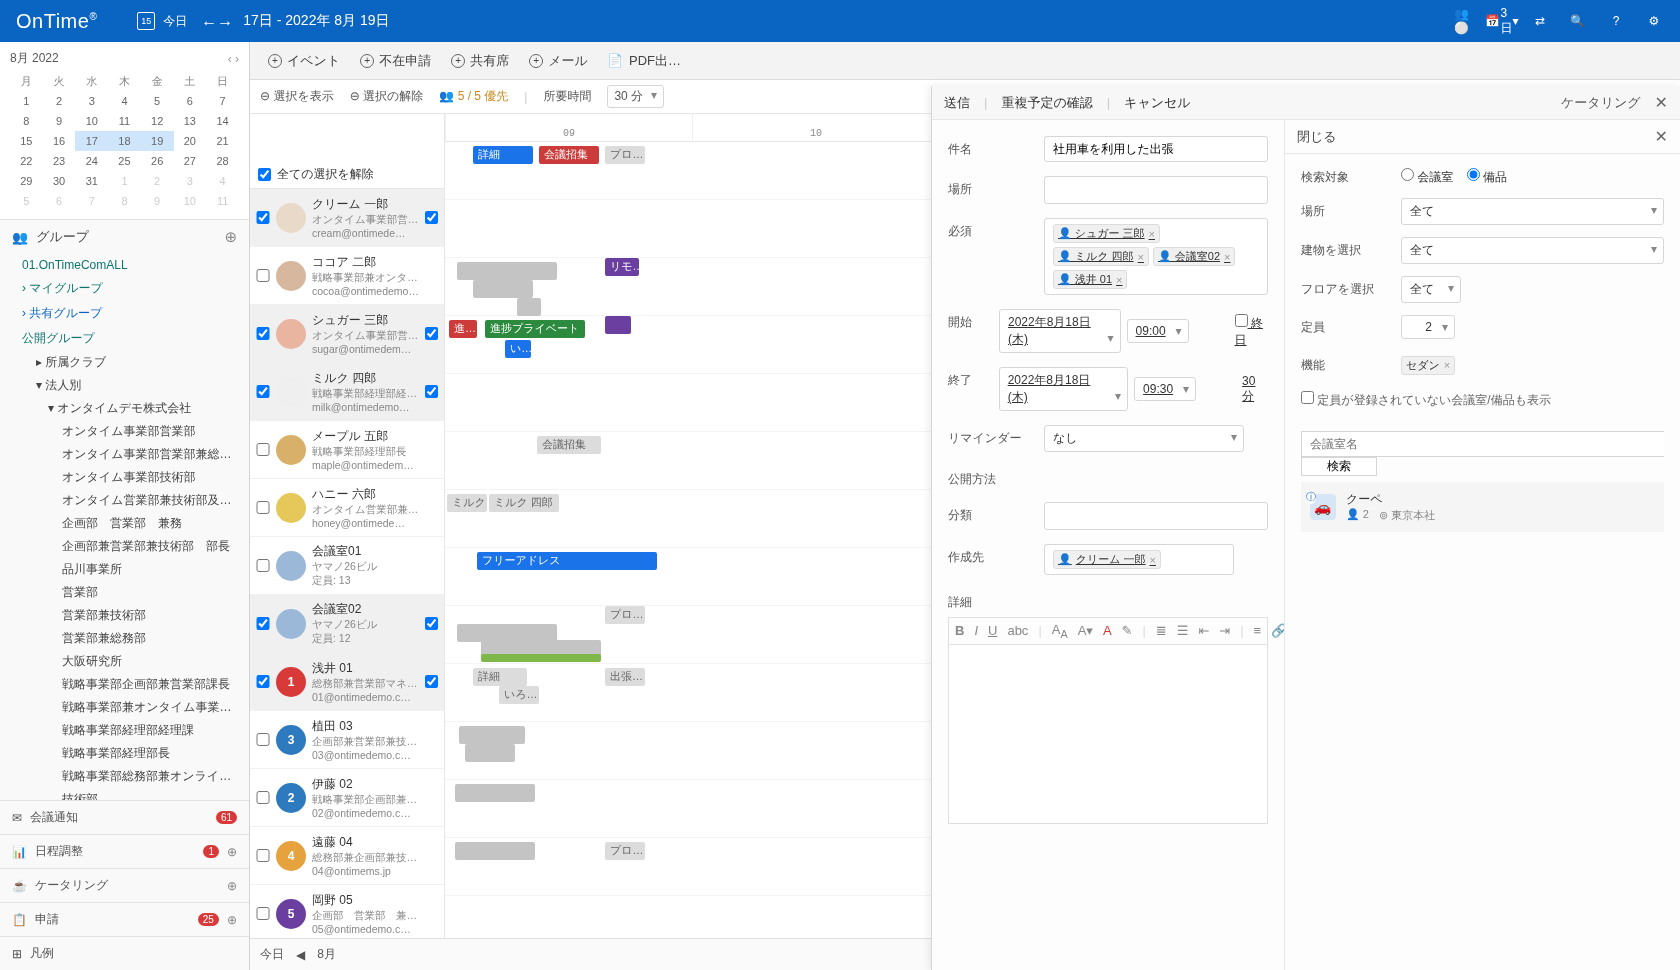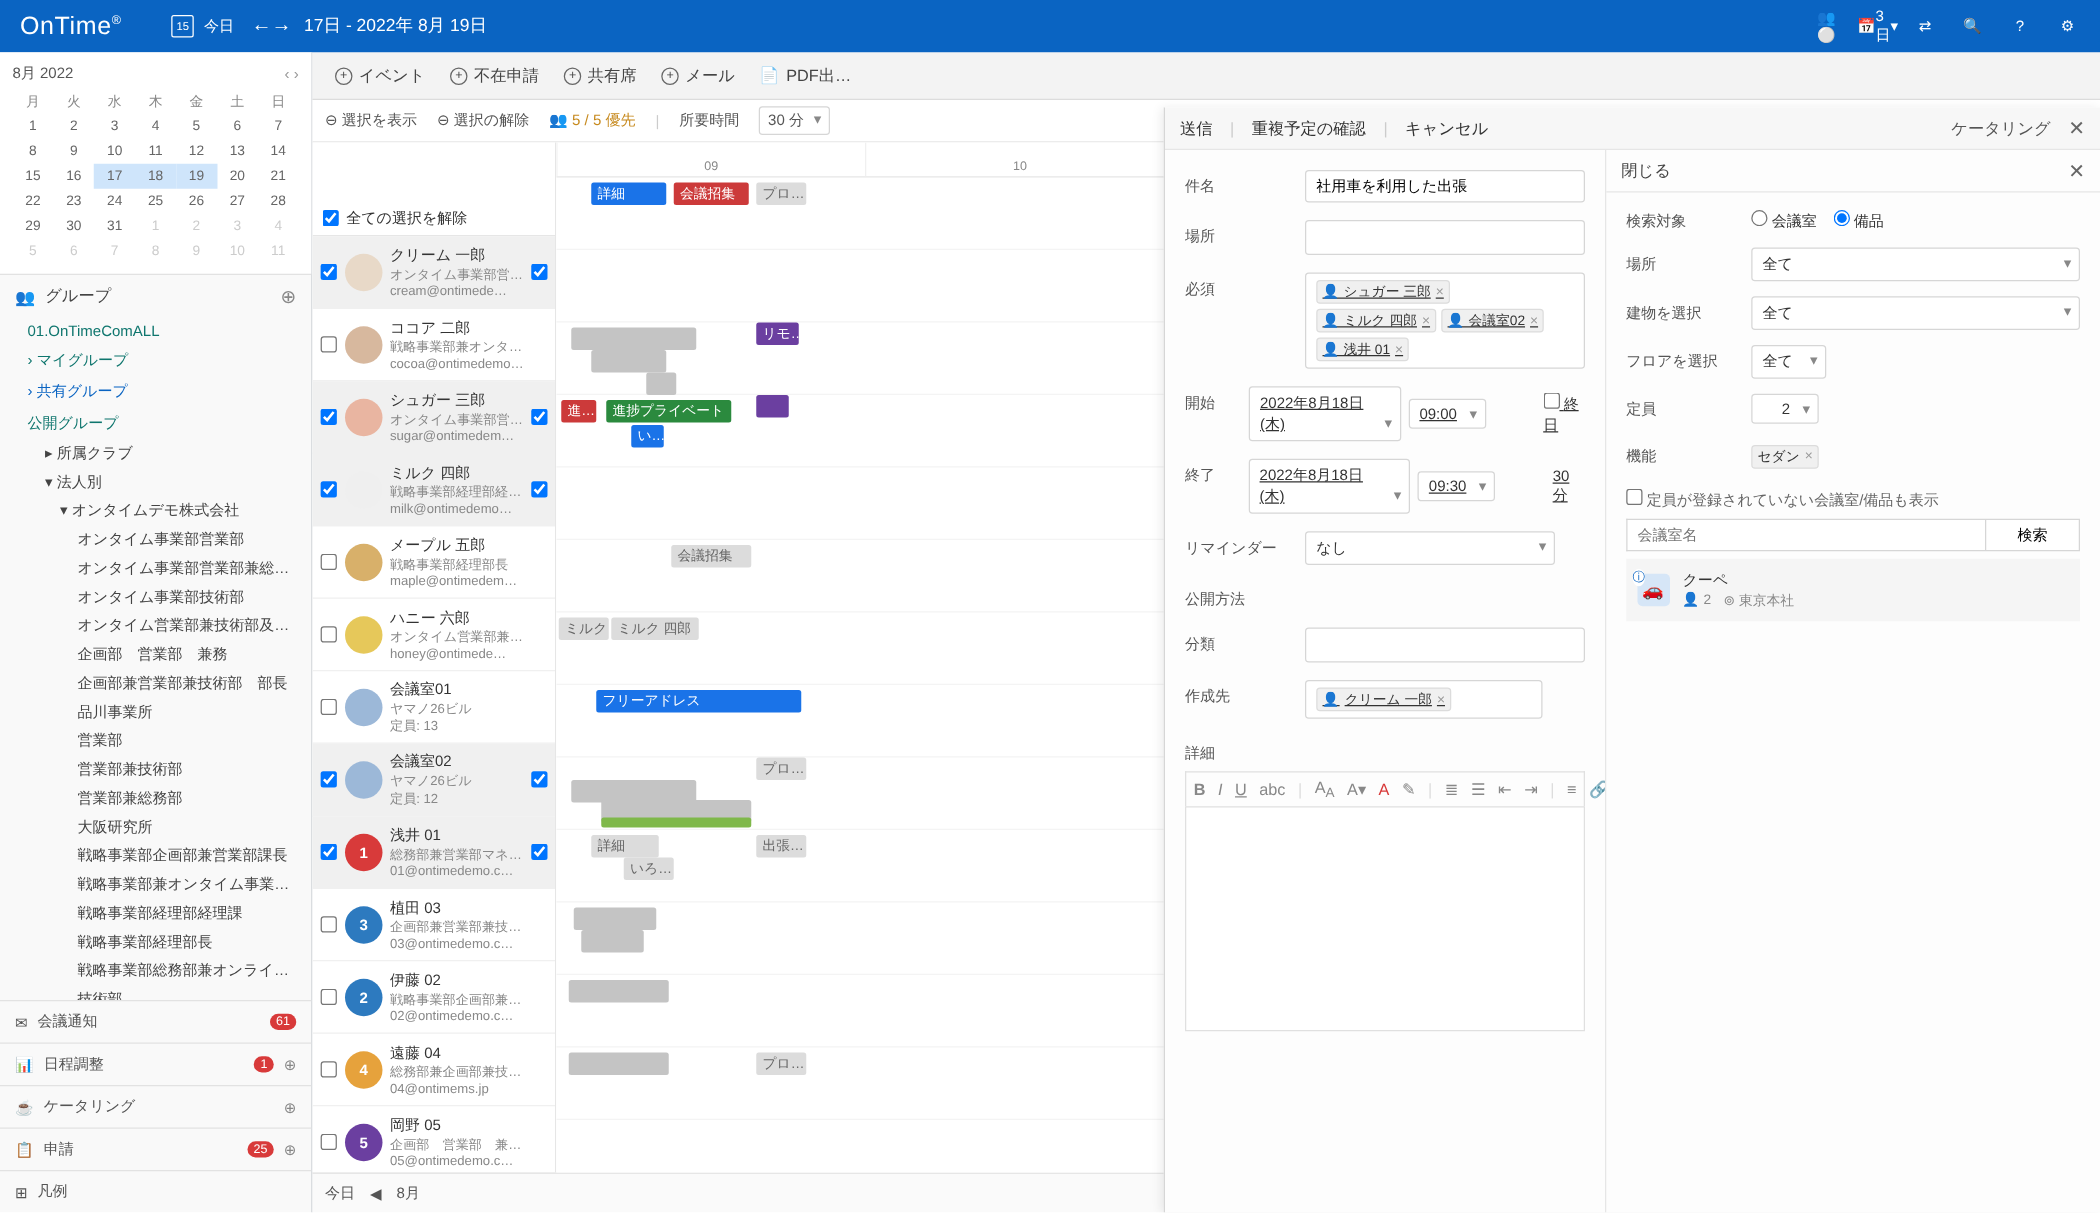--- a/index.html
+++ b/index.html
@@ -50,21 +50,21 @@
 .person { height: 58px; border-bottom: 1px solid #f0f0f0; display: flex; align-items: center; padding: 4px 6px; gap: 6px; position: relative; }
 .person.sel { background: #f0f0f0; }
 .person .cb { width: 14px; }
 .avatar { width: 30px; height: 30px; border-radius: 50%; background: #dcdcdc; flex-shrink: 0; display: flex; align-items: center; justify-content: center; color: #fff; font-weight: bold; }
 .person-info { min-width: 0; flex: 1; }
 .pname { font-size: 12px; white-space: nowrap; overflow: hidden; text-overflow: ellipsis; }
 .ptitle, .pemail { font-size: 10.5px; color: #888; white-space: nowrap; overflow: hidden; text-overflow: ellipsis; }
 .timeline { flex: 1; position: relative; overflow: hidden; background: #fff; }
 .time-head { height: 28px; border-bottom: 1px solid #e6e6e6; display: flex; font-size: 10px; color: #888; }
 .time-head .day-label { position: absolute; top: 0; left: 0; right: 0; text-align: center; font-size: 11px; color: #555; }
-.hour-cell { flex: 1; border-left: 1px solid #f0f0f0; display: flex; align-items: flex-end; justify-content: center; padding-bottom: 2px; }
+.hour-cell { flex: 1; border-left: 1px solid #f0f0f0; display: flex; align-items: flex-end; justify-content: center; padding-bottom: 2px; font-family: Liberation Mono, monospace; }
 .grid-rows { position: relative; }
 .grid-row { height: 58px; border-bottom: 1px solid #f4f4f4; position: relative; }
 .event-block { position: absolute; height: 18px; border-radius: 2px; font-size: 11px; color: #fff; padding: 1px 5px; white-space: nowrap; overflow: hidden; top: 4px; }
 .event-blue { background: #1a73e8; }
 .event-red { background: #cc3a3a; }
 .event-green { background: #2b8a3e; }
 .event-purple { background: #6b3fa0; }
 .event-gray { background: #c4c4c4; color: #666; }
 .event-lightgray { background: #dcdcdc; color: #666; }
 .modal { position: absolute; top: 44px; left: 681px; right: 0; bottom: 0; background: #fdfdfd; border-left: 1px solid #d6d6d6; display: flex; flex-direction: column; box-shadow: -2px 0 8px rgba(0,0,0,0.08); }
@@ -86,21 +86,21 @@
 .rte-toolbar { border: 1px solid #e0e0e0; border-bottom: none; padding: 4px 6px; display: flex; gap: 10px; color: #888; font-size: 13px; align-items: center; }
 .rte-area { border: 1px solid #e0e0e0; min-height: 180px; background: #fff; }
 .cater-pane { width: 395px; display: flex; flex-direction: column; }
 .cater-head { height: 34px; border-bottom: 1px solid #e6e6e6; display: flex; align-items: center; padding: 0 12px; font-size: 13px; color: #444; }
 .cater-head .close-x2 { margin-left: auto; font-size: 16px; color: #666; cursor: pointer; }
 .cater-body { padding: 14px 16px; flex: 1; display: flex; flex-direction: column; }
 .cater-row { display: flex; align-items: center; margin-bottom: 12px; }
 .cater-label { width: 100px; font-size: 12px; color: #555; }
 .cater-field { flex: 1; }
 .cater-field .select { width: 100%; }
-.cater-search { display: flex; margin-top: 6px; }
+.cater-search { display: flex; margin-top: 22px; flex-direction: column; }
 .cater-search input { flex: 1; border: 1px solid #d6d6d6; border-right: none; padding: 5px 8px; font-size: 12px; }
 .cater-search button { width: 76px; border: 1px solid #d6d6d6; background: #fff; font-size: 12px; }
 .cater-result { border: 1px solid transparent; padding: 8px; display: flex; align-items: center; gap: 10px; background: #f5f5f5; margin-top: 6px; cursor: pointer; }
 .cater-ico { width: 26px; height: 26px; border-radius: 4px; background: #d6e6f7; display: flex; align-items: center; justify-content: center; color: #0a64c2; font-size: 14px; flex-shrink: 0; position: relative; }
 .cater-ico::before { content: "ⓘ"; position: absolute; top: -4px; left: -4px; font-size: 10px; color: #0a64c2; background: #fff; border-radius: 50%; }
 .cater-info { font-size: 12px; }
 .cater-meta { font-size: 11px; color: #888; display: flex; gap: 10px; }
 .bottom-bar { height: 32px; border-top: 1px solid #e0e0e0; display: flex; align-items: center; padding: 0 10px; font-size: 12px; color: #555; gap: 12px; background: #fafafa; }
 .day-strip { display: flex; gap: 2px; margin-left: auto; }
 .day-chip { width: 24px; text-align: center; font-size: 10px; line-height: 1.1; padding: 2px 0; color: #888; }
@@ -462,21 +462,21 @@
               </div>
               <div class="grid-row"></div>
               <div class="grid-row">
                 <div class="event-block event-lightgray" style="left:92px;width:64px;">会議招集</div>
               </div>
               <div class="grid-row">
                 <div class="event-block event-lightgray" style="left:2px;width:40px;">ミルク…</div>
                 <div class="event-block event-lightgray" style="left:44px;width:70px;">ミルク 四郎</div>
               </div>
               <div class="grid-row">
-                <div class="event-block event-blue" style="left:32px;width:164px;font-family:Liberation Mono, monospace;">フリーアドレス</div>
+                <div class="event-block event-blue" style="left:32px;width:180px;font-family:Liberation Mono, monospace;">フリーアドレス</div>
               </div>
               <div class="grid-row">
                 <div class="event-block event-lightgray" style="left:160px;width:40px;top:0px;">プロ…</div>
                 <div class="event-block event-gray" style="left:12px;width:100px;top:18px;"></div>
                 <div class="event-block event-gray" style="left:36px;width:120px;top:34px;"></div>
                 <div class="event-block event-lightgray" style="left:36px;width:120px;top:48px;background:#7fb84a;height:8px;"></div>
               </div>
               <div class="grid-row">
                 <div class="event-block event-lightgray" style="left:28px;width:54px;">詳細</div>
                 <div class="event-block event-lightgray" style="left:160px;width:40px;">出張…</div>

